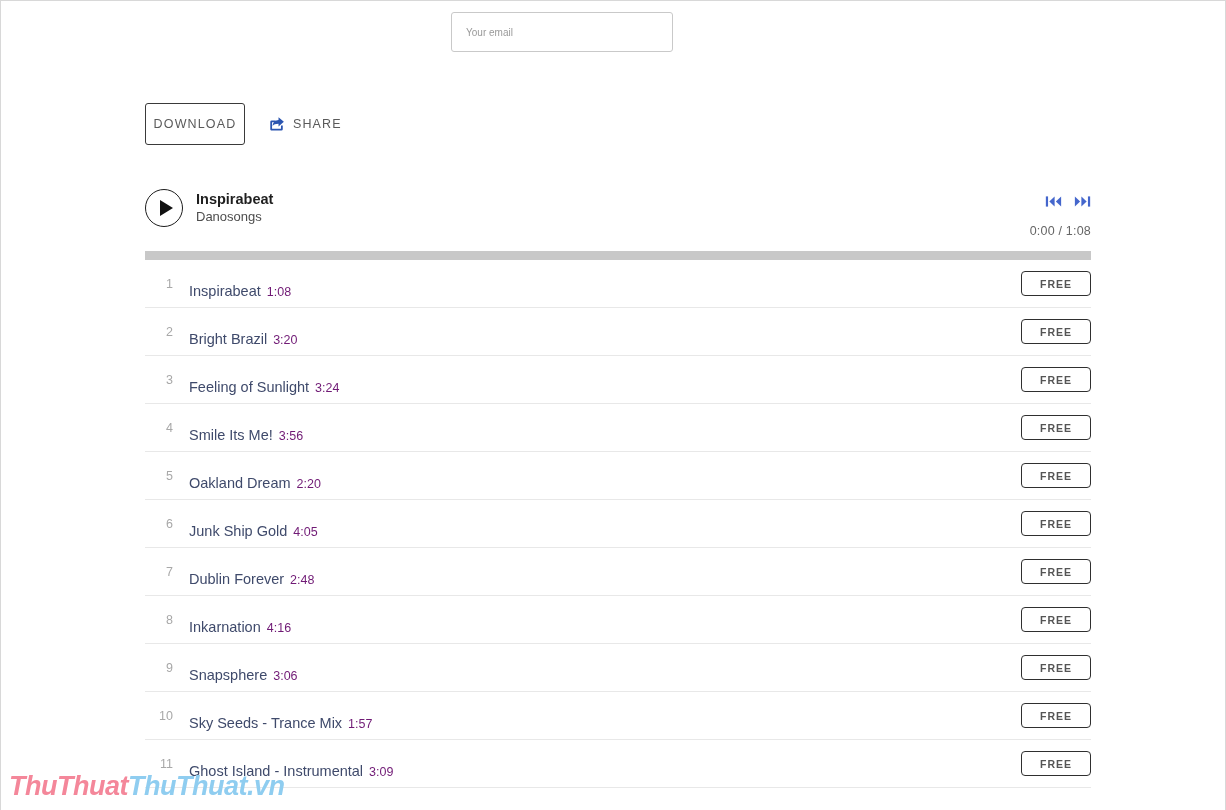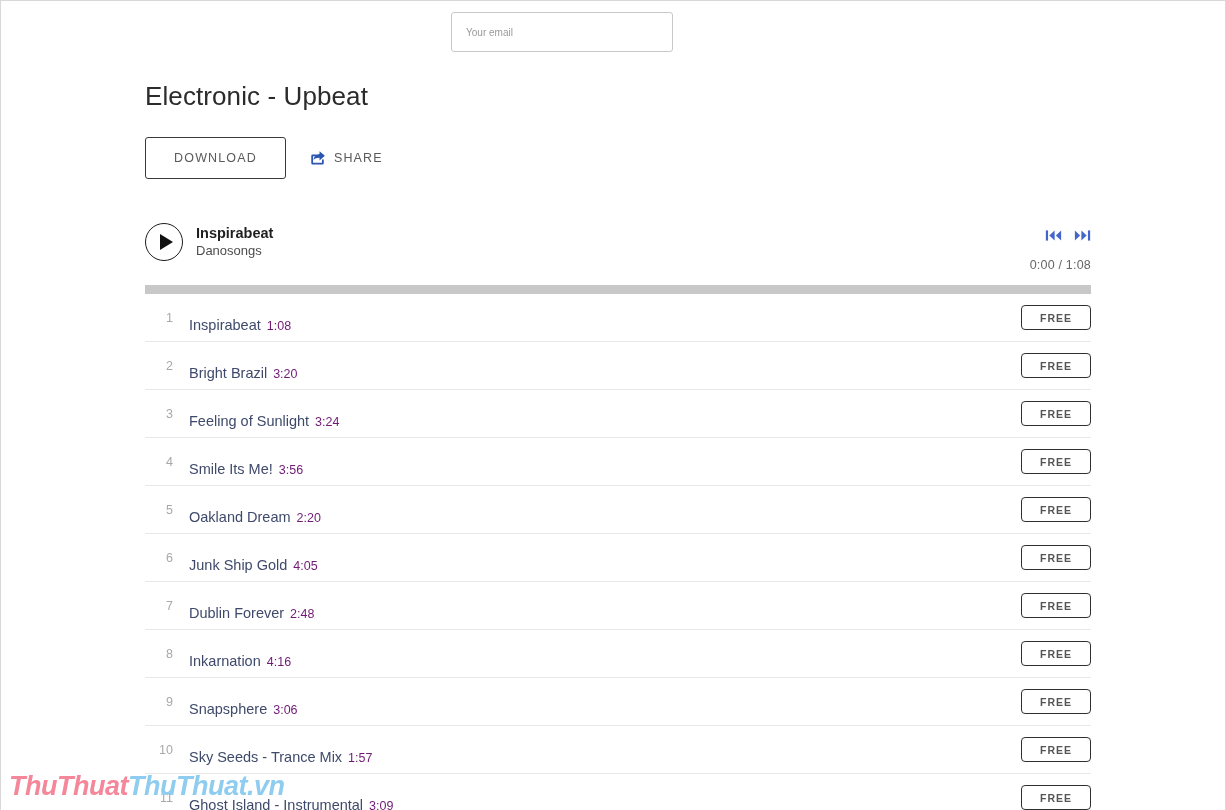--- a/index.html
+++ b/index.html
@@ -73,21 +73,21 @@
     letter-spacing: 0.1px;
     line-height: 34px;
   }
 
   .actions {
     margin-top: 24px;
     display: flex;
     align-items: center;
   }
   .download-button {
-    width: 141px;
+    width: 100px;
     height: 42px;
     border: 1px solid #3a3a3a;
     border-radius: 3px;
     background: #fff;
     font-family: "Liberation Sans", sans-serif;
     font-size: 12.5px;
     letter-spacing: 1.15px;
     color: #5a5a5a;
     cursor: pointer;
   }
@@ -242,21 +242,20 @@
 <body>
 
 <div id="page">
 
   <div class="signup-bar">
     <input class="email-input" type="text" placeholder="Your email" style="">
   </div>
 
   <div class="content">
 
-    <h1 class="page-title">Electronic - Upbeat</h1>
 
     <div class="actions">
       <button class="download-button">DOWNLOAD</button>
       <div class="share-link">
         <span>
           <svg class="share-icon" viewBox="0 0 20 20" fill="none">
             <path d="M3.6 7.3h4.2V5.2H3.2A1.7 1.7 0 0 0 1.5 6.9v8.6c0 .94.76 1.7 1.7 1.7h11.3a1.7 1.7 0 0 0 1.7-1.7v-4.2h-2.1v3.8H3.6V7.3z" fill="#2b55b0"></path>
             <path d="M11.2 1.4v3.3C7.3 5 4.6 7.6 4.2 11.8c1.3-1.9 3.4-2.8 7-2.8v3.4l6.3-5.5-6.3-5.5z" fill="#2b55b0"></path>
           </svg>
         </span>

